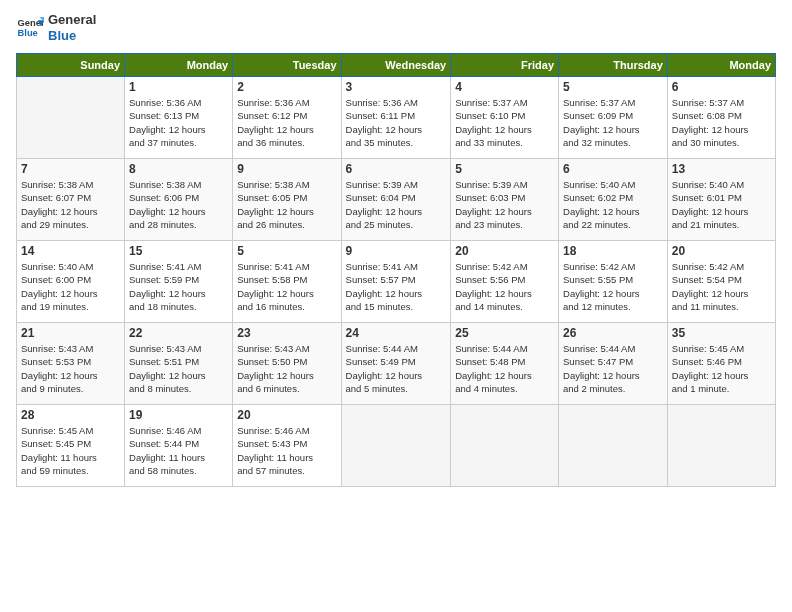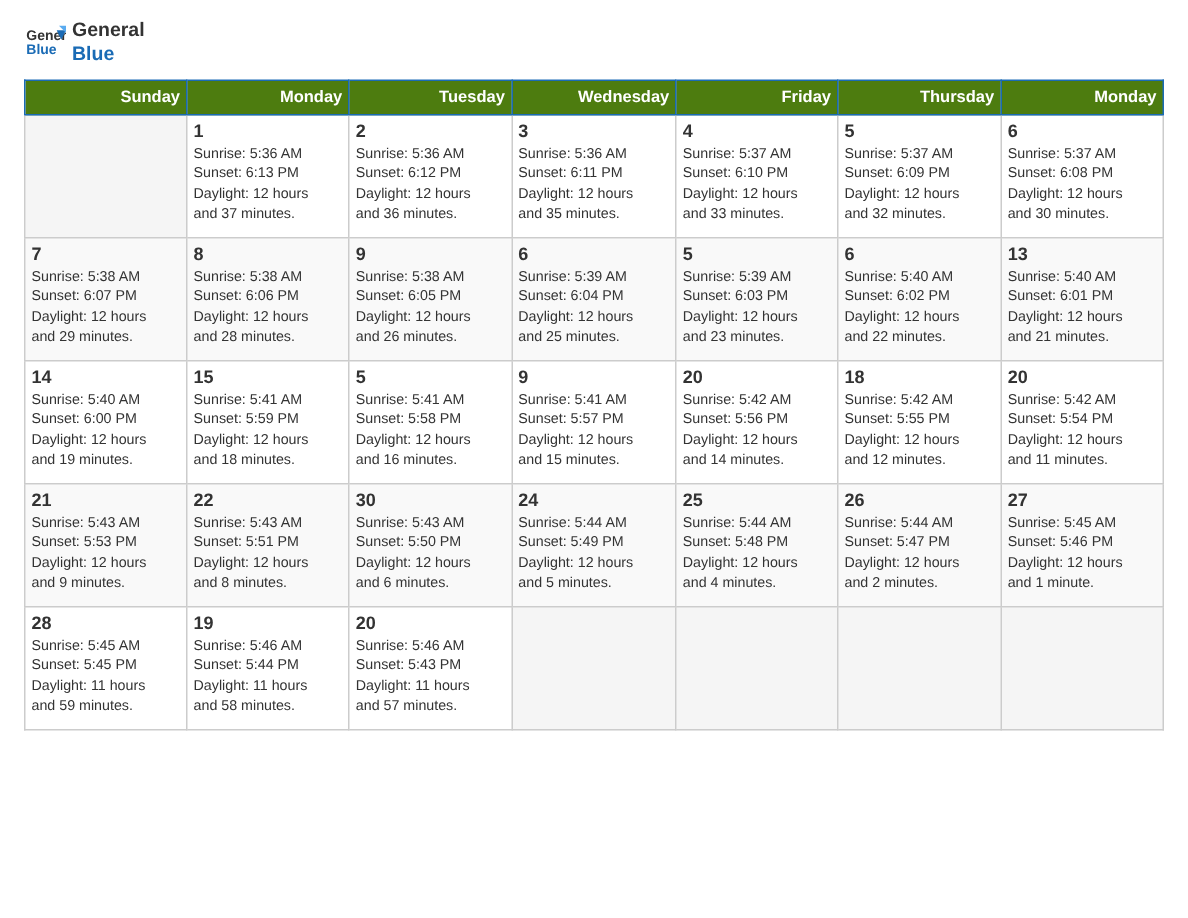--- a/index.html
+++ b/index.html
@@ -275,21 +275,21 @@
 and 9 minutes.</div>
           </td>
           <td>
             <span class="day-num">22</span>
             <div class="day-info" style="white-space: pre-line;">Sunrise: 5:43 AM
 Sunset: 5:51 PM
 Daylight: 12 hours
 and 8 minutes.</div>
           </td>
           <td>
-            <span class="day-num">30</span>
+            <span class="day-num">23</span>
             <div class="day-info" style="white-space: pre-line;">Sunrise: 5:43 AM
 Sunset: 5:50 PM
 Daylight: 12 hours
 and 6 minutes.</div>
           </td>
           <td>
             <span class="day-num">24</span>
             <div class="day-info" style="white-space: pre-line;">Sunrise: 5:44 AM
 Sunset: 5:49 PM
 Daylight: 12 hours
@@ -303,21 +303,21 @@
 and 4 minutes.</div>
           </td>
           <td>
             <span class="day-num">26</span>
             <div class="day-info" style="white-space: pre-line;">Sunrise: 5:44 AM
 Sunset: 5:47 PM
 Daylight: 12 hours
 and 2 minutes.</div>
           </td>
           <td>
-            <span class="day-num">27</span>
+            <span class="day-num">35</span>
             <div class="day-info" style="white-space: pre-line;">Sunrise: 5:45 AM
 Sunset: 5:46 PM
 Daylight: 12 hours
 and 1 minute.</div>
           </td>
         </tr>
         <tr>
           <td>
             <span class="day-num">28</span>
             <div class="day-info" style="white-space: pre-line;">Sunrise: 5:45 AM

